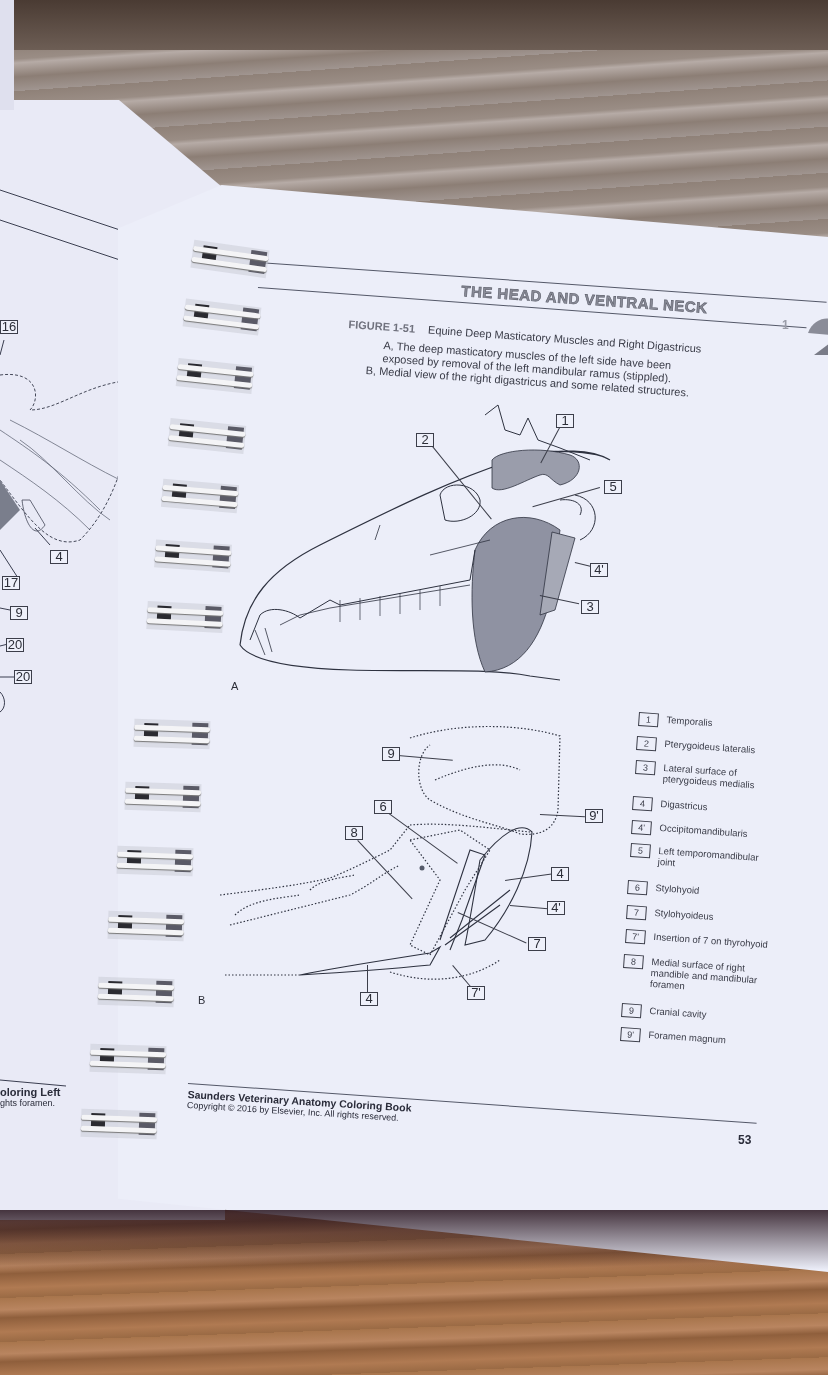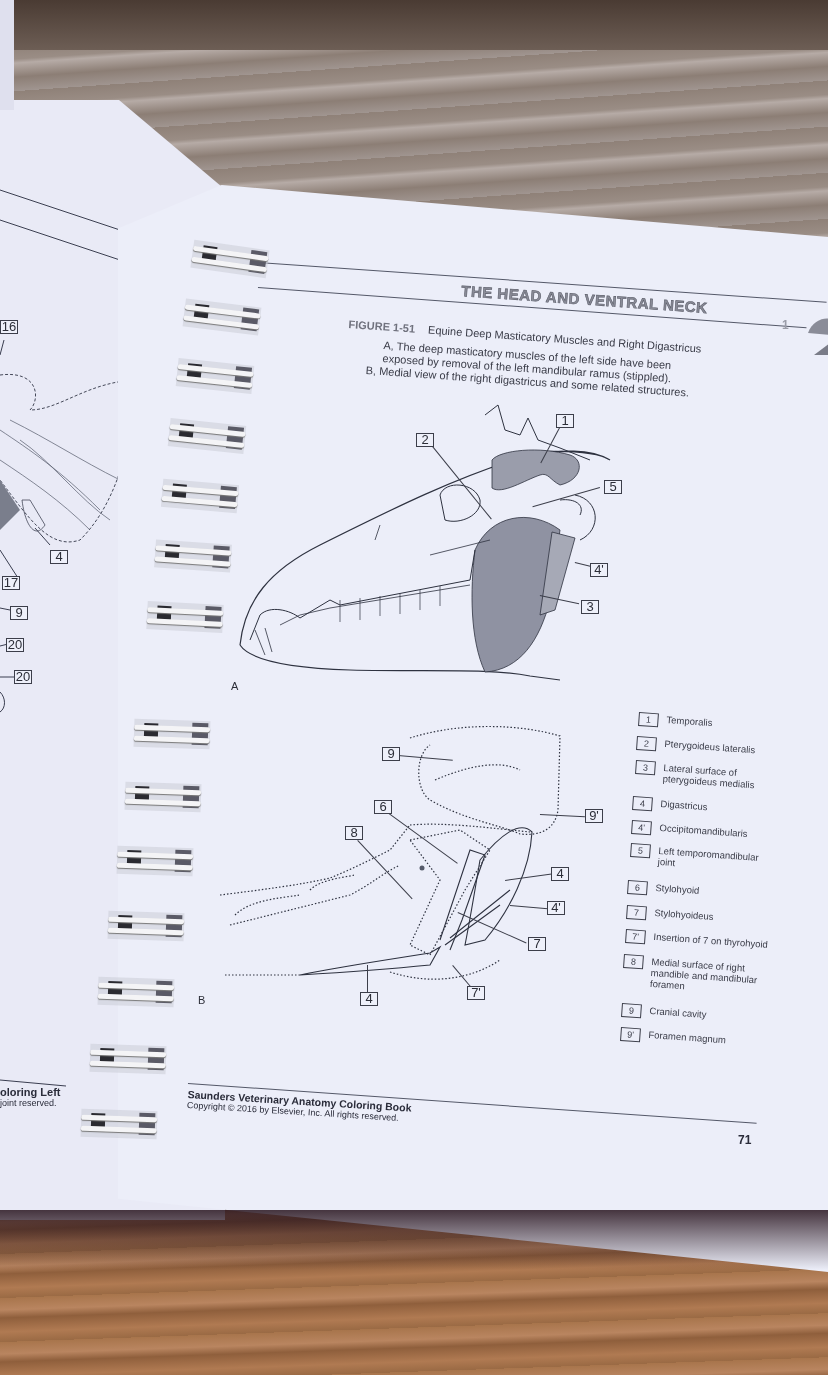--- a/index.html
+++ b/index.html
@@ -85,21 +85,21 @@
   <path d="M0 900 L66 906" stroke="#3a3e50" stroke-width="1"></path>
 </svg>
 <div class="label-box" style="left:0;top:320px;">16</div>
 <div class="label-box" style="left:50px;top:550px;">4</div>
 <div class="label-box" style="left:2px;top:576px;">17</div>
 <div class="label-box" style="left:10px;top:606px;">9</div>
 <div class="label-box" style="left:6px;top:638px;">20</div>
 <div class="label-box" style="left:14px;top:670px;">20</div>
 <div class="left-footer">
   <span>oloring Left</span>
-  <span class="copy">joint reserved.</span>
+  <span class="copy">ghts foramen.</span>
 </div>
 
 <div class="right-page"></div>
 
 <div class="head-rule" style="left:258px;top:262px;width:570px;transform:rotate(4deg);"></div>
 <div class="head-rule" style="left:258px;top:287px;width:550px;transform:rotate(4.2deg);"></div>
 <div class="rot running-head">THE HEAD AND VENTRAL NECK</div>
 <div class="rot chapter-num">1</div>
 <svg width="30" height="50" style="left:800px;top:315px">
   <path d="M8 18 C12 6 24 2 30 4 L30 20 Z" fill="#8a8c98"></path>
@@ -218,21 +218,21 @@
 </div>
 <div class="legend-item" style="left:621px;top:1027px;">
   <span class="lb">9'</span><span class="txt">Foramen magnum</span>
 </div>
 
 <div class="head-rule" style="left:188px;top:1083px;width:570px;transform:rotate(4deg);"></div>
 <div class="rot footer">
   <div class="book">Saunders Veterinary Anatomy Coloring Book</div>
   <div class="copy">Copyright © 2016 by Elsevier, Inc. All rights reserved.</div>
 </div>
-<div class="page-num">71</div>
+<div class="page-num">53</div>
 
 <div class="coil" style="left:192px;top:245px;transform:rotate(8deg);">
     <div class="frame"></div>
     <div class="hole1"></div>
     <div class="hole2"></div>
     <div class="wire1"></div>
     <div class="wire2"></div>
   </div>
 <div class="coil" style="left:184px;top:303px;transform:rotate(7deg);">
     <div class="frame"></div>

